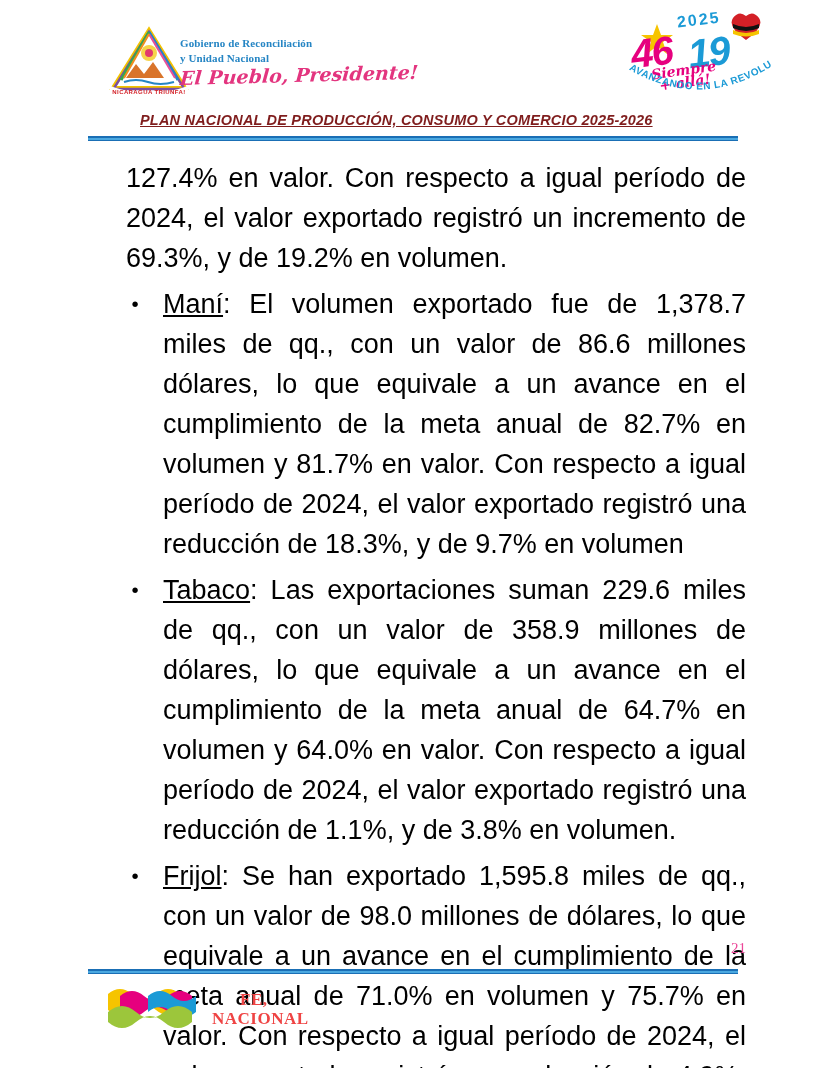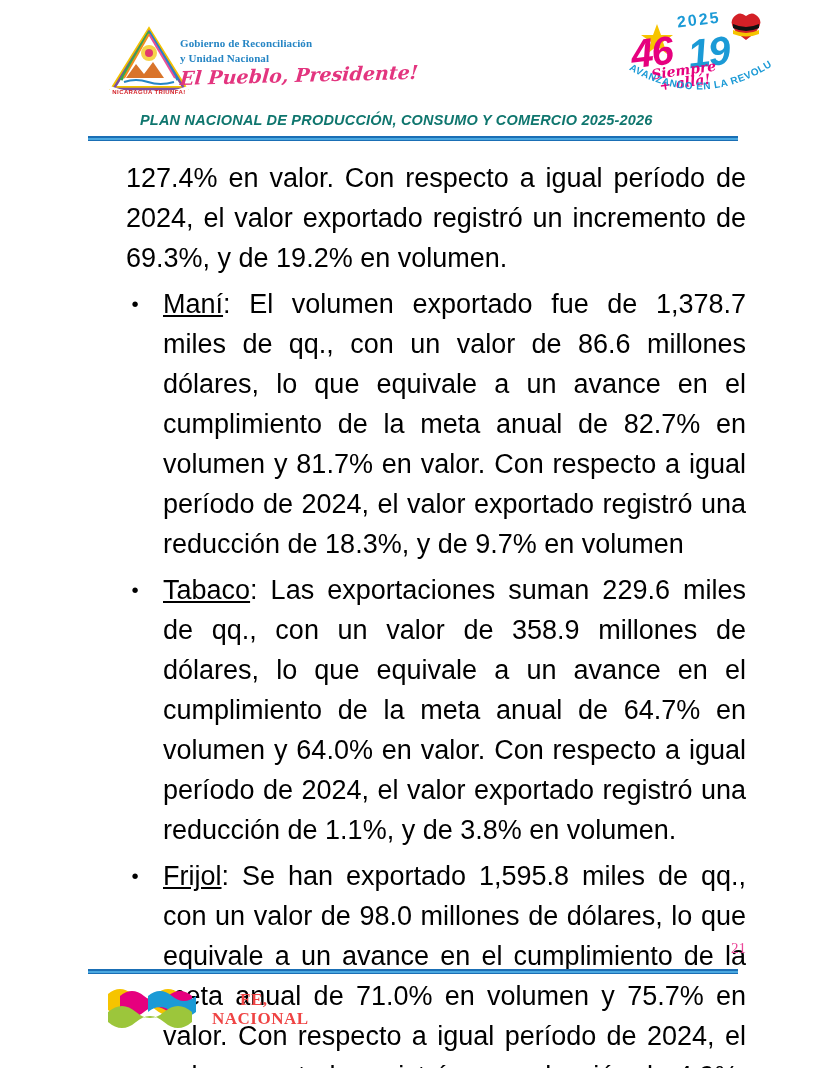--- a/index.html
+++ b/index.html
@@ -164,23 +164,24 @@
 
   
   .doc-title {
     position: absolute;
     left: 140px;
     top: 112px;
     font-family: "Liberation Sans", sans-serif;
     font-weight: bold;
     font-style: italic;
     font-size: 14.5px;
-    color: #0f766e;
+    color: #7f1d1d;
     letter-spacing: 0.2px;
     white-space: nowrap;
+    text-decoration: underline;
   }
 
   
   .content {
     position: absolute;
     left: 126px;
     top: 158px;
     width: 620px;
   }
   p.para {

